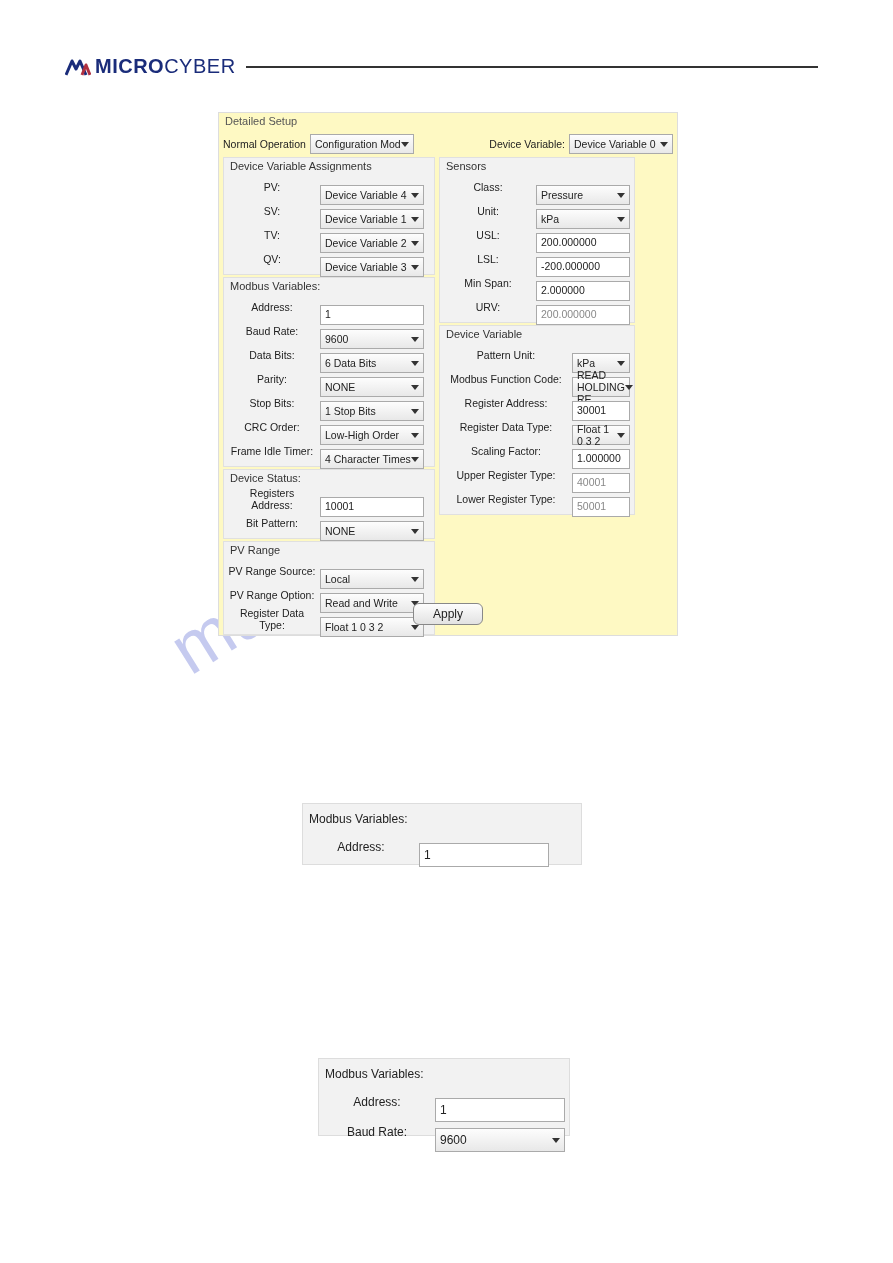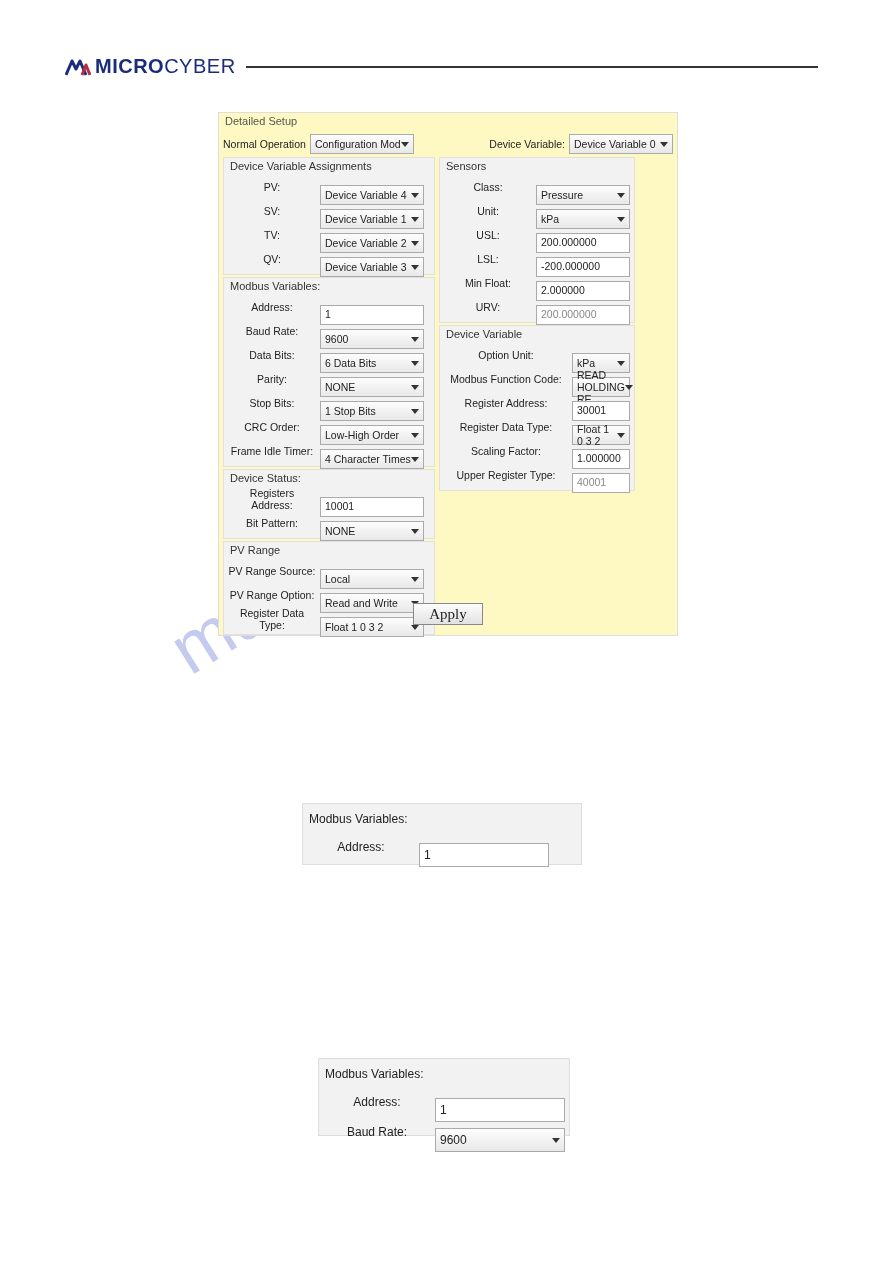--- a/index.html
+++ b/index.html
@@ -130,27 +130,26 @@
     bottom: 10px;
     left: 0; right: 0;
     display: flex;
     justify-content: center;
   }
   .apply-btn {
     width: 70px;
     height: 22px;
     background: linear-gradient(#fdfdfd,#e2e2e2);
     border: 1px solid #888;
-    border-radius: 0;
-    font-size: 15px;
+    border-radius: 6px;
+    font-size: 12px;
     display: flex;
     align-items: center;
     justify-content: center;
     cursor: pointer;
-    font-family: Liberation Serif, serif;
   }
   
   .watermark {
     position: absolute;
     top: 450px;
     left: 130px;
     width: 620px;
     font-size: 72px;
     font-weight: 400;
     color: rgba(88,104,210,0.35);
@@ -363,37 +362,37 @@
             <span>200.000000</span>
           </div>
         </div>
       <div class="row">
           <label>LSL:</label>
         <div class="input">
             <span>-200.000000</span>
           </div>
         </div>
       <div class="row">
-          <label>Min Float:</label>
+          <label>Min Span:</label>
         <div class="input">
             <span>2.000000</span>
           </div>
         </div>
       <div class="row">
           <label>URV:</label>
         <div class="input ro">
             <span>200.000000</span>
           </div>
         </div>
     </div>
 
     <div class="group">
       <div class="group-title">Device  Variable</div>
       <div class="row wide">
-          <label>Option Unit:</label>
+          <label>Pattern Unit:</label>
         <div class="select" style="max-width:100px">
             <span>kPa</span>
             <span class="caret"></span>
           </div>
         </div>
       <div class="row wide">
           <label>Modbus Function Code:</label>
         <div class="select" style="max-width:100px">
             <span>READ HOLDING RE</span>
             <span class="caret"></span>
@@ -415,20 +414,26 @@
       <div class="row wide">
           <label>Scaling Factor:</label>
         <div class="input" style="max-width:100px">
             <span>1.000000</span>
           </div>
         </div>
       <div class="row wide">
           <label>Upper Register Type:</label>
         <div class="input ro" style="max-width:100px">
             <span>40001</span>
+          </div>
+        </div>
+      <div class="row wide">
+          <label>Lower Register Type:</label>
+        <div class="input ro" style="max-width:100px">
+            <span>50001</span>
           </div>
         </div>
     </div>
   </div>
 
   <div class="apply-row">
     <div class="apply-btn">
       <span>Apply</span>
     </div>
   </div>

